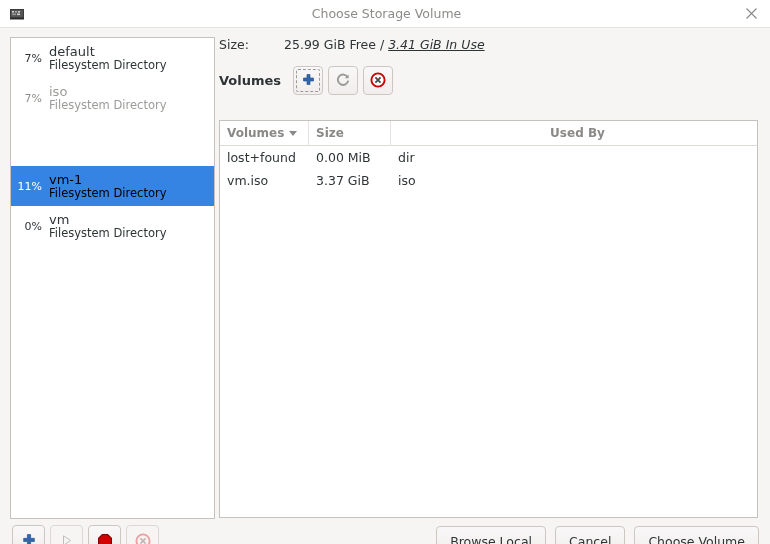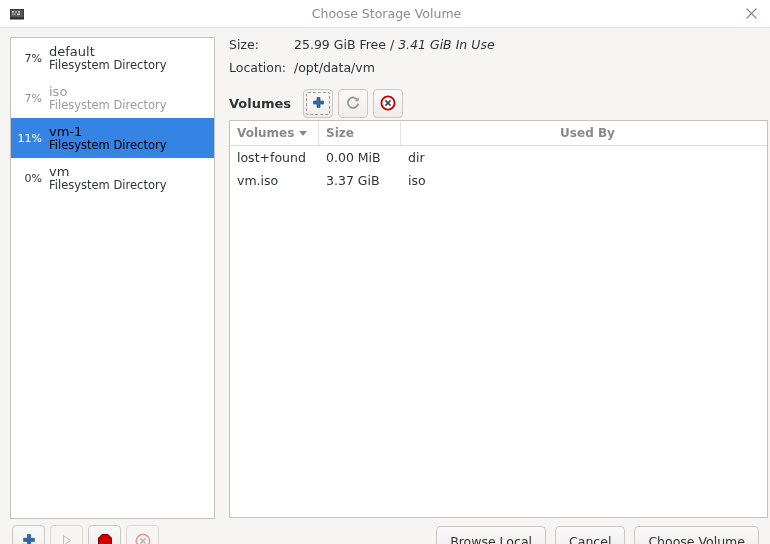--- a/index.html
+++ b/index.html
@@ -77,20 +77,21 @@
   .pool-row {
     display: flex;
     align-items: center;
     height: 40px;
     padding: 0 2px 0 4px;
     box-sizing: border-box;
     cursor: pointer;
   }
   .pool-row.selected {
     background: #3584e4;
+    margin-top: 48px;
   }
   .pool-pct {
     width: 34px;
     flex: 0 0 34px;
     text-align: right;
     padding-right: 7px;
     box-sizing: border-box;
     font-size: 11px;
     color: #2e3436;
     white-space: nowrap;
@@ -117,21 +118,21 @@
     text-overflow: ellipsis;
   }
   .pool-row.dim .pool-name,
   .pool-row.dim .pool-sub { color: #9b9b98; }
   .pool-row.selected .pool-name,
   .pool-row.selected .pool-sub { color: #000000; }
 
   
   #detail {
     position: absolute;
-    left: 229px;
+    left: 219px;
     top: 8px;
     width: 541px;
     height: 482px;
   }
   .info-row {
     display: flex;
     align-items: baseline;
     height: 20px;
     margin-bottom: 3px;
   }
@@ -139,21 +140,21 @@
     width: 65px;
     flex: 0 0 65px;
     font-size: 12.5px;
     color: #2e3436;
   }
   .info-value {
     font-size: 12.5px;
     color: #2e3436;
     white-space: nowrap;
   }
-  .info-value .italic { font-style: italic; }
+  .info-value .italic { font-style: italic; text-decoration: underline; }
 
   
   #vol-toolbar {
     display: flex;
     align-items: center;
     margin-top: 8px;
     height: 30px;
   }
   #vol-label {
     font-weight: bold;
@@ -354,24 +355,20 @@
 
   </div>
 
   <div id="detail">
 
     <div class="info-row">
       <div class="info-label">Size:</div>
       <div class="info-value"><span>25.99 GiB Free / </span><span class="italic">3.41 GiB In Use</span></div>
     </div>
 
-    <div class="info-row">
-      <div class="info-label">Location:</div>
-      <div class="info-value">/opt/data/vm</div>
-    </div>
 
     <div id="vol-toolbar">
       <div id="vol-label">Volumes</div>
 
       <div class="tb-btn focused">
         <svg width="15" height="15" viewBox="0 0 15 15">
           <path d="M6 1.5 h3 v3.5 h3.5 v3 H9 v3.5 H6 V8 H2.5 V5 H6 Z" fill="#3465a4" stroke="#2a5party" stroke-width="0"></path>
           <path d="M6 1.5 h3 v3.5 h3.5 v3 H9 v3.5 H6 V8 H2.5 V5 H6 Z" fill="none" stroke="#2b5797" stroke-width="0.7"></path>
         </svg>
       </div>

